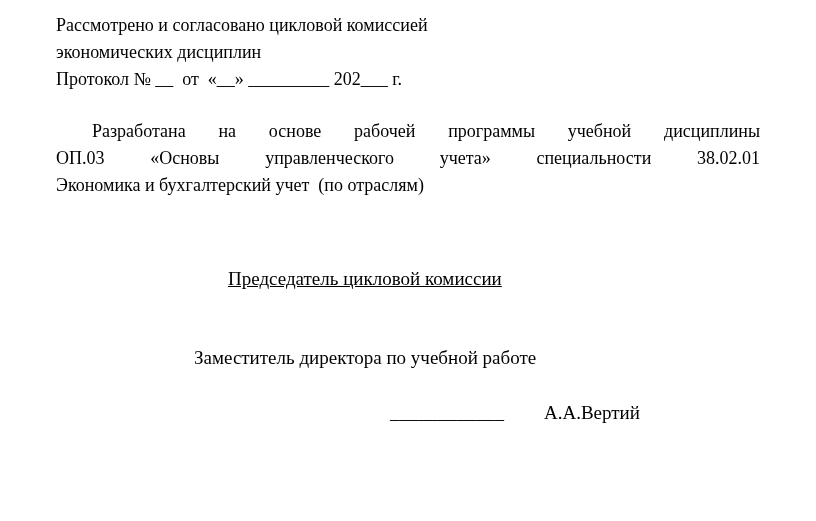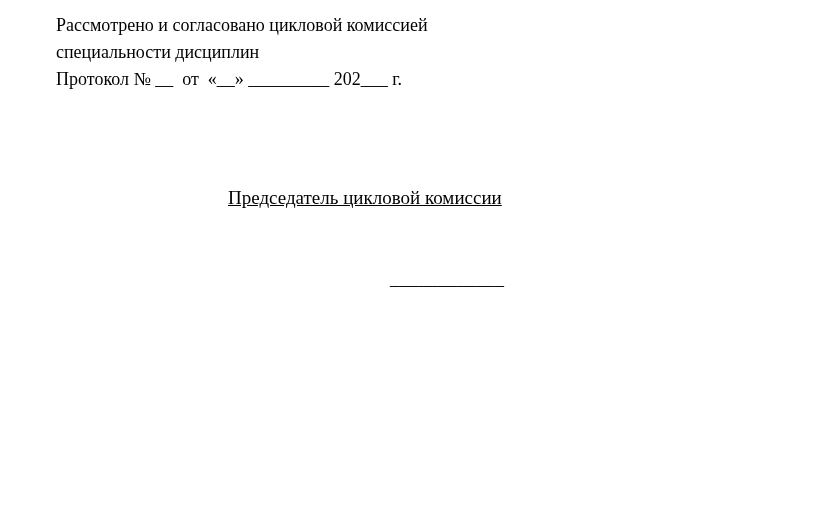--- a/index.html
+++ b/index.html
@@ -96,36 +96,43 @@
     padding-left: 196px;
   }
 </style>
 </head>
 <body>
 
 <div class="page">
 
   <div class="block head-block">
     <div class="head-line">Рассмотрено и согласовано цикловой комиссией</div>
-    <div class="head-line">специальности дисциплин</div>
+    <div class="head-line">экономических дисциплин</div>
     <div class="head-line">Протокол № __  от  «__» _________ 202___ г.</div>
   </div>
 
   <div class="gap-small"></div>
 
+  <div class="block body-block">
+    <p class="indent justified">Разработана на основе рабочей программы учебной дисциплины</p>
+    <p class="justified">ОП.03  «Основы  управленческого  учета»  специальности  38.02.01</p>
+    <p class="last-line">Экономика и бухгалтерский учет  (по отраслям)</p>
+  </div>
 
   <div class="gap-big"></div>
 
   <div class="sign-block">
 
     <div class="sign-line center-ish">Председатель цикловой комиссии</div>
 
     <div class="sign-row">
     </div>
 
+    <div class="sign-line sign-row2">Заместитель директора по учебной работе</div>
 
     <div class="sign-row3">
       <span class="sign-line line-mid">____________</span>
+      <span class="name">А.А.Вертий</span>
     </div>
 
   </div>
 
 </div>
 
 </body></html>

